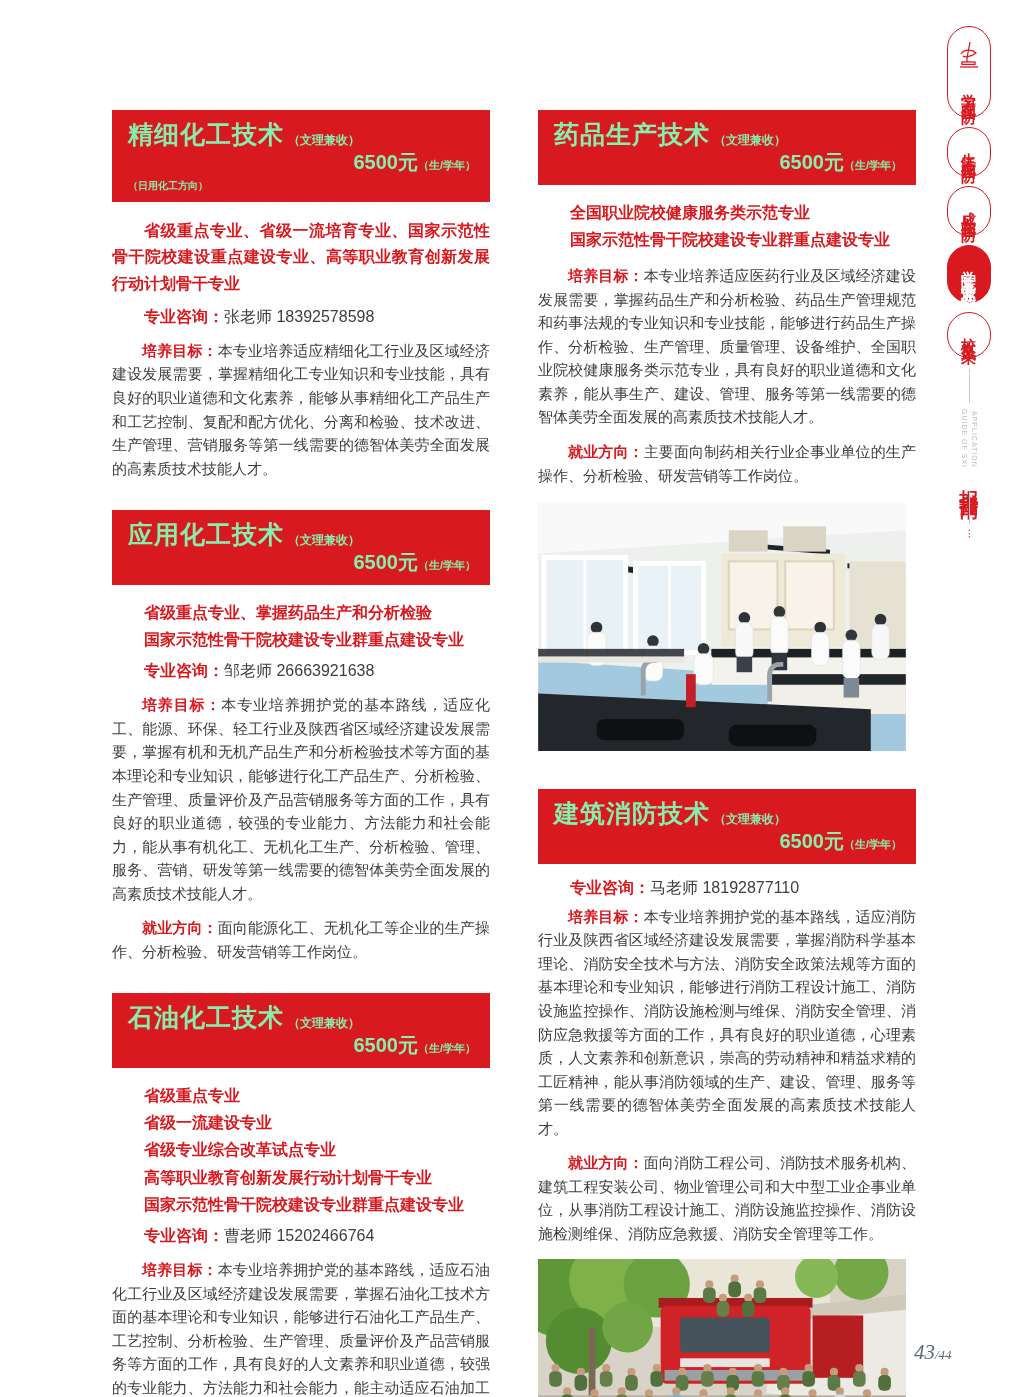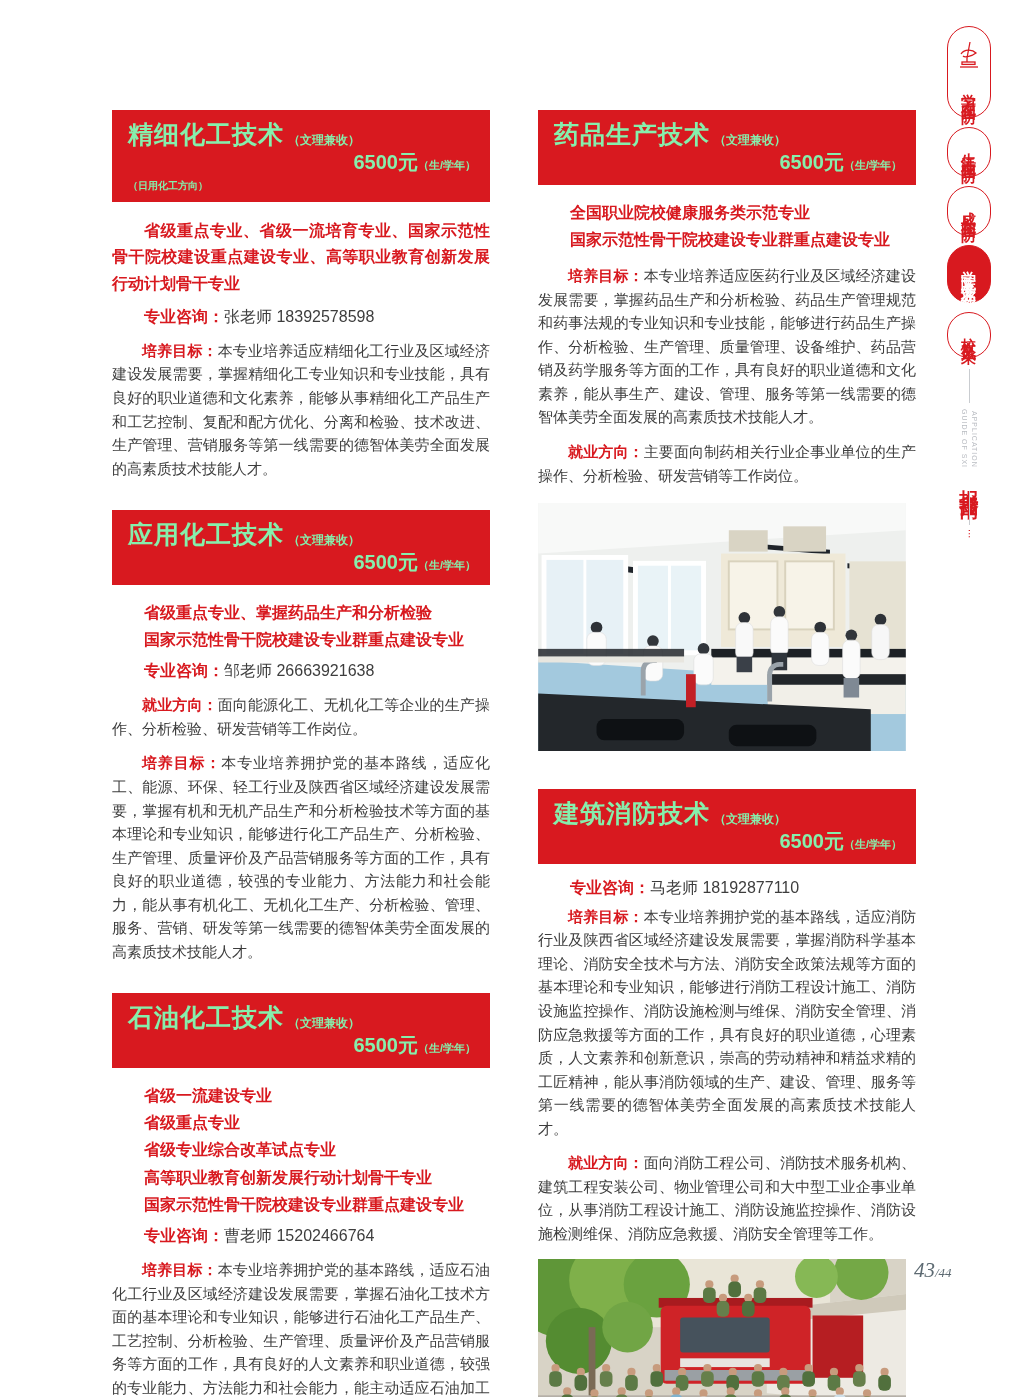--- a/index.html
+++ b/index.html
@@ -51,21 +51,21 @@
   .tab.active{background:var(--red);}
   .tab.active .vtext{color:#fff;}
   .rail-icon{display:block;margin-bottom:8px;}
   .rail-line{width:1px;background:#c9ccd0;height:34px;margin:2px 0;}
   .guide-en{writing-mode:vertical-rl;color:#b9bcc2;font-size:7px;letter-spacing:1px;
     height:64px;line-height:1.4;margin:2px 0;text-align:center;}
   .guide-cn{writing-mode:vertical-rl;text-orientation:upright;color:var(--red);
     font-weight:bold;font-size:19px;letter-spacing:3px;margin:2px 0;}
   .rail-dots{writing-mode:vertical-rl;color:var(--red);font-size:10px;letter-spacing:1px;margin-top:2px;}
 
-  .page-num{position:absolute;left:914px;top:1258px;
+  .page-num{position:absolute;left:914px;top:1340px;
     font-family:"Liberation Serif","DejaVu Serif",serif;font-style:italic;color:#5d6a72;}
   .pn-big{font-size:21px;}
   .pn-small{font-size:13px;}
 </style>
 </head>
 <body>
 
 <div id="page">
 
   <div class="col-left">
@@ -86,33 +86,33 @@
       <header class="sec-head">
         <span class="sec-title">应用化工技术</span>
         <span class="sec-admit">（文理兼收）</span>
         <span class="sec-fee"><span class="fee-amt">6500元</span><span class="fee-unit">（生/学年）</span></span>
       </header>
       <div class="honor-lines">
         <div class="honor-line">省级重点专业、掌握药品生产和分析检验</div>
         <div class="honor-line">国家示范性骨干院校建设专业群重点建设专业</div>
       </div>
       <p class="consult"><span class="lbl">专业咨询：</span><span>邹老师 26663921638</span></p>
+      <p class="body"><span class="lbl">培养目标：</span><span>本专业培养拥护党的基本路线，适应化工、能源、环保、轻工行业及陕西省区域经济建设发展需要，掌握有机和无机产品生产和分析检验技术等方面的基本理论和专业知识，能够进行化工产品生产、分析检验、生产管理、质量评价及产品营销服务等方面的工作，具有良好的职业道德，较强的专业能力、方法能力和社会能力，能从事有机化工、无机化工生产、分析检验、管理、服务、营销、研发等第一线需要的德智体美劳全面发展的高素质技术技能人才。</span></p>
       <p class="body"><span class="lbl">就业方向：</span><span>面向能源化工、无机化工等企业的生产操作、分析检验、研发营销等工作岗位。</span></p>
-      <p class="body"><span class="lbl">培养目标：</span><span>本专业培养拥护党的基本路线，适应化工、能源、环保、轻工行业及陕西省区域经济建设发展需要，掌握有机和无机产品生产和分析检验技术等方面的基本理论和专业知识，能够进行化工产品生产、分析检验、生产管理、质量评价及产品营销服务等方面的工作，具有良好的职业道德，较强的专业能力、方法能力和社会能力，能从事有机化工、无机化工生产、分析检验、管理、服务、营销、研发等第一线需要的德智体美劳全面发展的高素质技术技能人才。</span></p>
     </article>
 
     <article class="sec">
       <header class="sec-head">
         <span class="sec-title">石油化工技术</span>
         <span class="sec-admit">（文理兼收）</span>
         <span class="sec-fee"><span class="fee-amt">6500元</span><span class="fee-unit">（生/学年）</span></span>
       </header>
       <div class="honor-lines">
+        <div class="honor-line">省级重点专业</div>
         <div class="honor-line">省级一流建设专业</div>
-        <div class="honor-line">省级重点专业</div>
         <div class="honor-line">省级专业综合改革试点专业</div>
         <div class="honor-line">高等职业教育创新发展行动计划骨干专业</div>
         <div class="honor-line">国家示范性骨干院校建设专业群重点建设专业</div>
       </div>
       <p class="consult"><span class="lbl">专业咨询：</span><span>曹老师 15202466764</span></p>
       <p class="body"><span class="lbl">培养目标：</span><span>本专业培养拥护党的基本路线，适应石油化工行业及区域经济建设发展需要，掌握石油化工技术方面的基本理论和专业知识，能够进行石油化工产品生产、工艺控制、分析检验、生产管理、质量评价及产品营销服务等方面的工作，具有良好的人文素养和职业道德，较强的专业能力、方法能力和社会能力，能主动适应石油加工炼制、基础化学原料制造、能源化工生产等行业技术发展、产业转型升级和企业技术创新需要，从事生产、建设、管理、服务等第一线需要的德智体美劳全面发展的高素质技术技能人才。</span></p>
 
     </article>
 
   </div>
@@ -122,21 +122,21 @@
     <article class="sec">
       <header class="sec-head">
         <span class="sec-title">药品生产技术</span>
         <span class="sec-admit">（文理兼收）</span>
         <span class="sec-fee"><span class="fee-amt">6500元</span><span class="fee-unit">（生/学年）</span></span>
       </header>
       <div class="honor-lines">
         <div class="honor-line">全国职业院校健康服务类示范专业</div>
         <div class="honor-line">国家示范性骨干院校建设专业群重点建设专业</div>
       </div>
-      <p class="body"><span class="lbl">培养目标：</span><span>本专业培养适应医药行业及区域经济建设发展需要，掌握药品生产和分析检验、药品生产管理规范和药事法规的专业知识和专业技能，能够进行药品生产操作、分析检验、生产管理、质量管理、设备维护、药品营销及药学服务等方面的工作，具有良好的职业道德和文化素养，能从事生产、建设、管理、服务等第一线需要的德智体美劳全面发展的高素质技术技能人才。</span></p>
+      <p class="body"><span class="lbl">培养目标：</span><span>本专业培养适应医药行业及区域经济建设发展需要，掌握药品生产和分析检验、药品生产管理规范和药事法规的专业知识和专业技能，能够进行药品生产操作、分析检验、生产管理、质量管理、设备维护、全国职业院校健康服务类示范专业，具有良好的职业道德和文化素养，能从事生产、建设、管理、服务等第一线需要的德智体美劳全面发展的高素质技术技能人才。</span></p>
       <p class="body"><span class="lbl">就业方向：</span><span>主要面向制药相关行业企事业单位的生产操作、分析检验、研发营销等工作岗位。</span></p>
     </article>
 
     <span class="photo lab">
       <svg viewBox="0 0 378 255" width="368" height="248" xmlns="http://www.w3.org/2000/svg">
         <rect width="378" height="255" fill="#eef0ee"></rect>
         <polygon points="0,0 378,0 378,28 0,52" fill="#f8f9f8"></polygon>
         <polygon points="0,162 378,186 378,255 0,255" fill="#a3c9de"></polygon>
 
         <polygon points="38,58 128,70 128,76 38,64" fill="#1f242a"></polygon>

